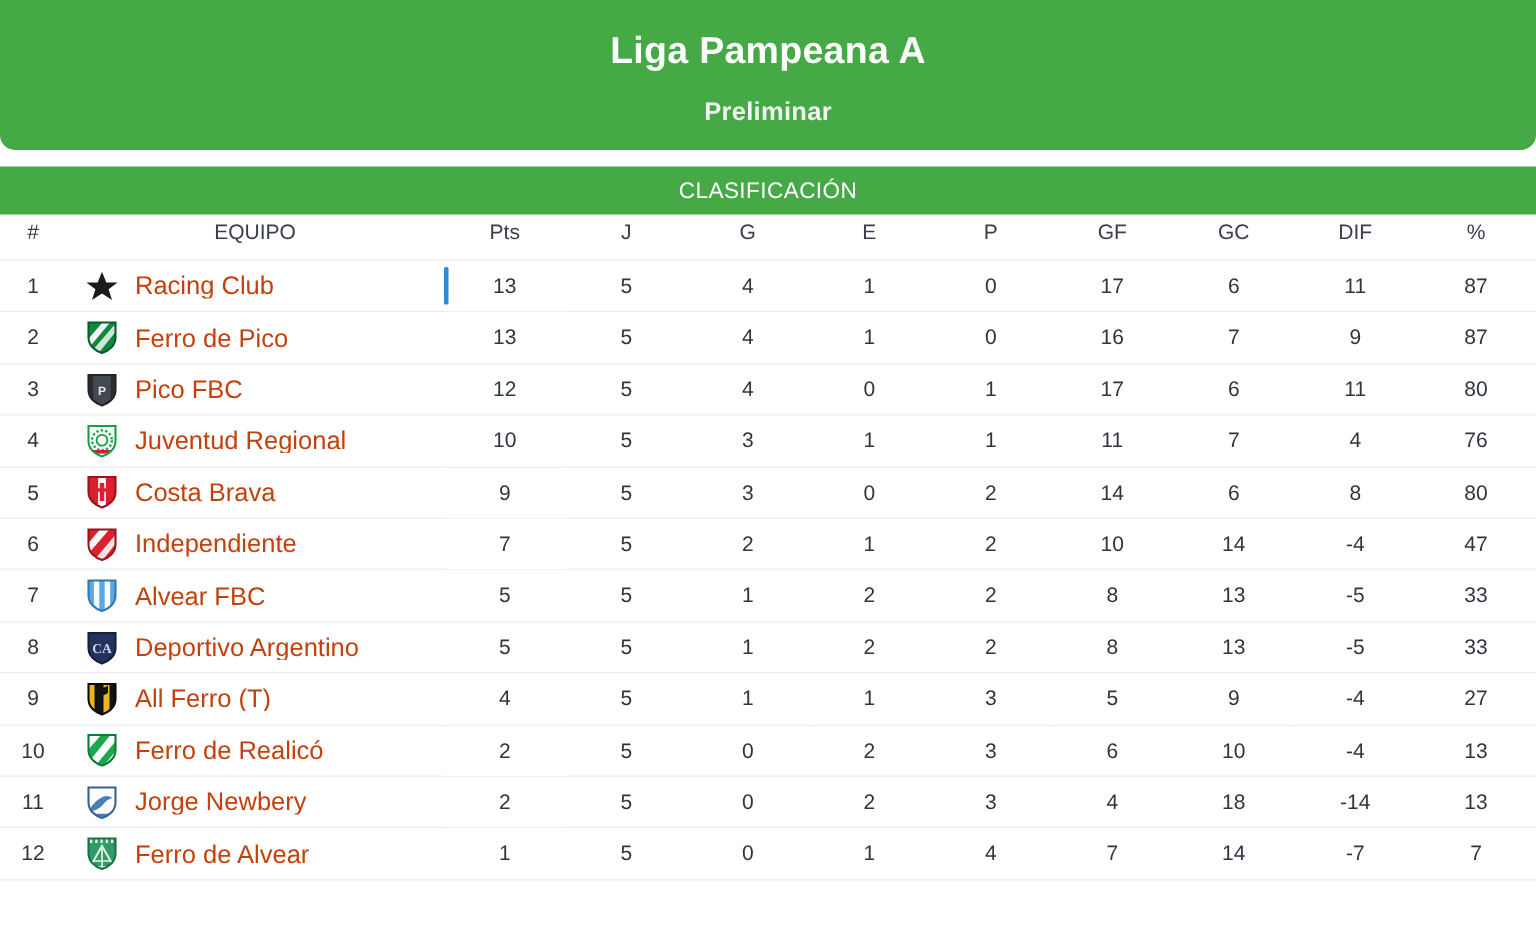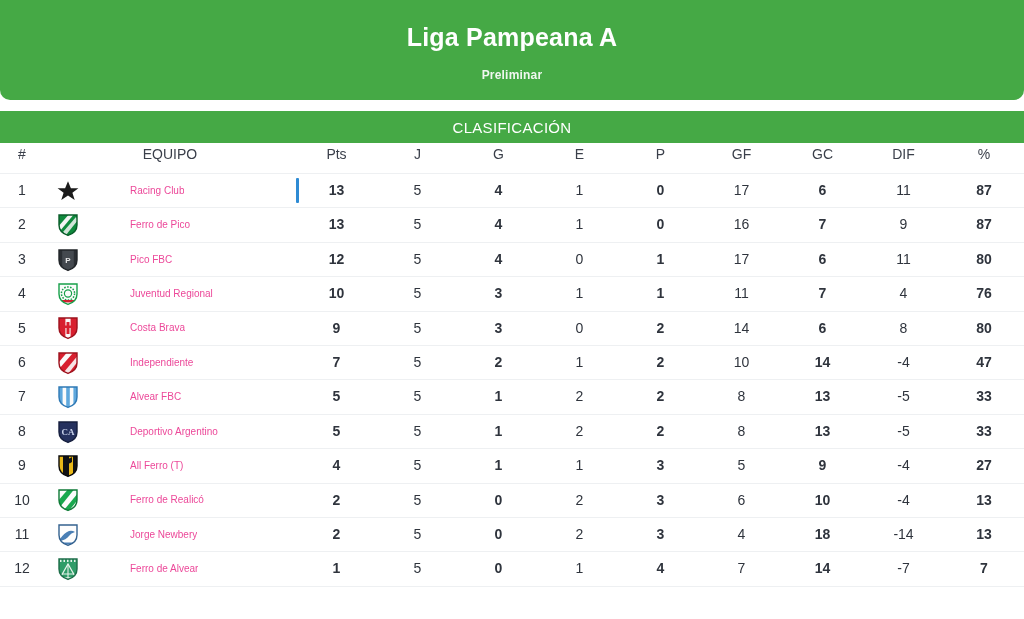--- a/index.html
+++ b/index.html
@@ -18,21 +18,21 @@
     border-bottom-left-radius: 10px;
     border-bottom-right-radius: 10px;
     display: flex; flex-direction: column;
     align-items: center; justify-content: center;
   }
   .tourn-title {
     color: #ffffff; font-size: 25px; font-weight: bold;
     letter-spacing: .2px; line-height: 1; margin-top: 6px;
   }
   .tourn-sub {
-    color: #f0f7f0; font-size: 12px; font-weight: bold;
+    color: #f0f7f0; font-size: 17px; font-weight: bold;
     margin-top: 18px; letter-spacing: .2px;
   }
 
   
   .section-band {
     position: absolute; left: 0; top: 111px; width: 1024px; height: 32px;
     background: #45a945;
     display: flex; align-items: center; justify-content: center;
   }
   .section-band-label {
@@ -59,35 +59,35 @@
   table.standings tbody tr { height: 33.4px; }
   table.standings tbody td {
     font-size: 14px; color: #2f343d; text-align: center;
     border-top: 1px solid #eef0f2;
     border-bottom: 1px solid #eef0f2;
     padding: 0; height: 33.4px; line-height: 33.4px;
     background: #ffffff;
   }
   td.rank { text-align: left; padding-left: 14px; color: #2f343d; }
   td.team { text-align: left; padding-left: 0; }
-  td.shaded { background: #e9f3f9; font-weight: bold; }
+  td.shaded { background: #e9f3f9; }
   td.pts { position: relative; }
   tbody tr.leader td.pts::before {
     content: ""; position: absolute; left: 0; top: 4px;
     width: 3px; height: 25px; background: #2e8bd4; border-radius: 1px;
   }
 
   .team-cell { display: flex; align-items: center; height: 33.4px; }
   .team-logo {
     width: 24px; height: 24px; margin-left: 12px; margin-right: 10px;
     flex: 0 0 24px; display: block;
   }
   .team-name {
-    font-size: 10px; color: #ec4899; line-height: 1;
-    white-space: nowrap; overflow: hidden; margin-left: 40px;
+    font-size: 17px; color: #c2410c; line-height: 1;
+    white-space: nowrap; overflow: hidden;
   }
 </style>
 </head>
 <body>
 
 <div id="page">
 
   <div class="tourn-header">
     <div class="tourn-title">Liga Pampeana A</div>
     <div class="tourn-sub">Preliminar</div>

